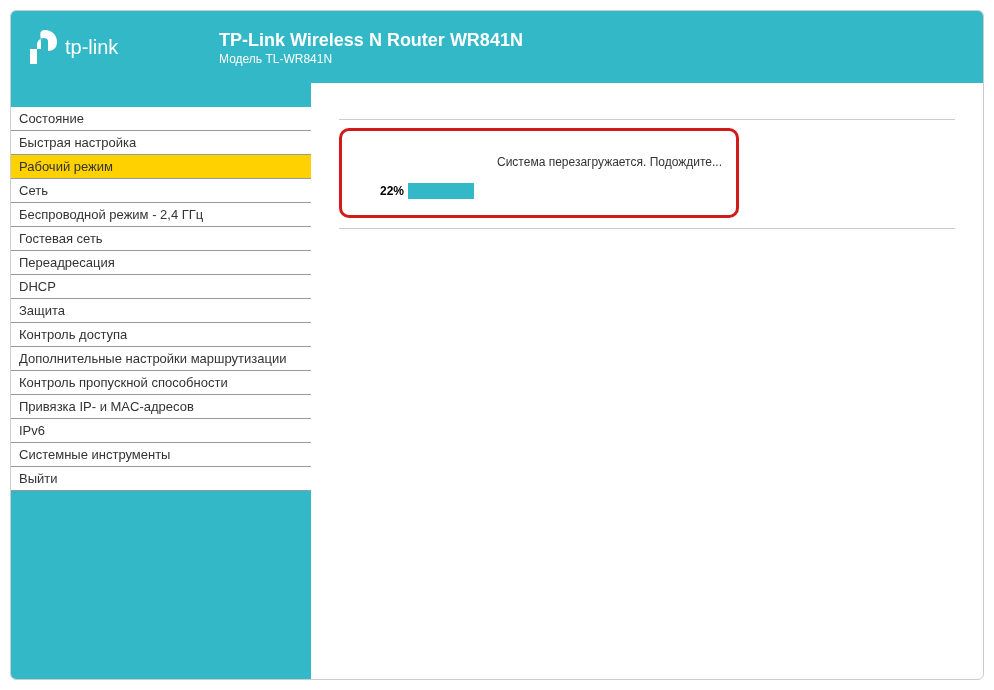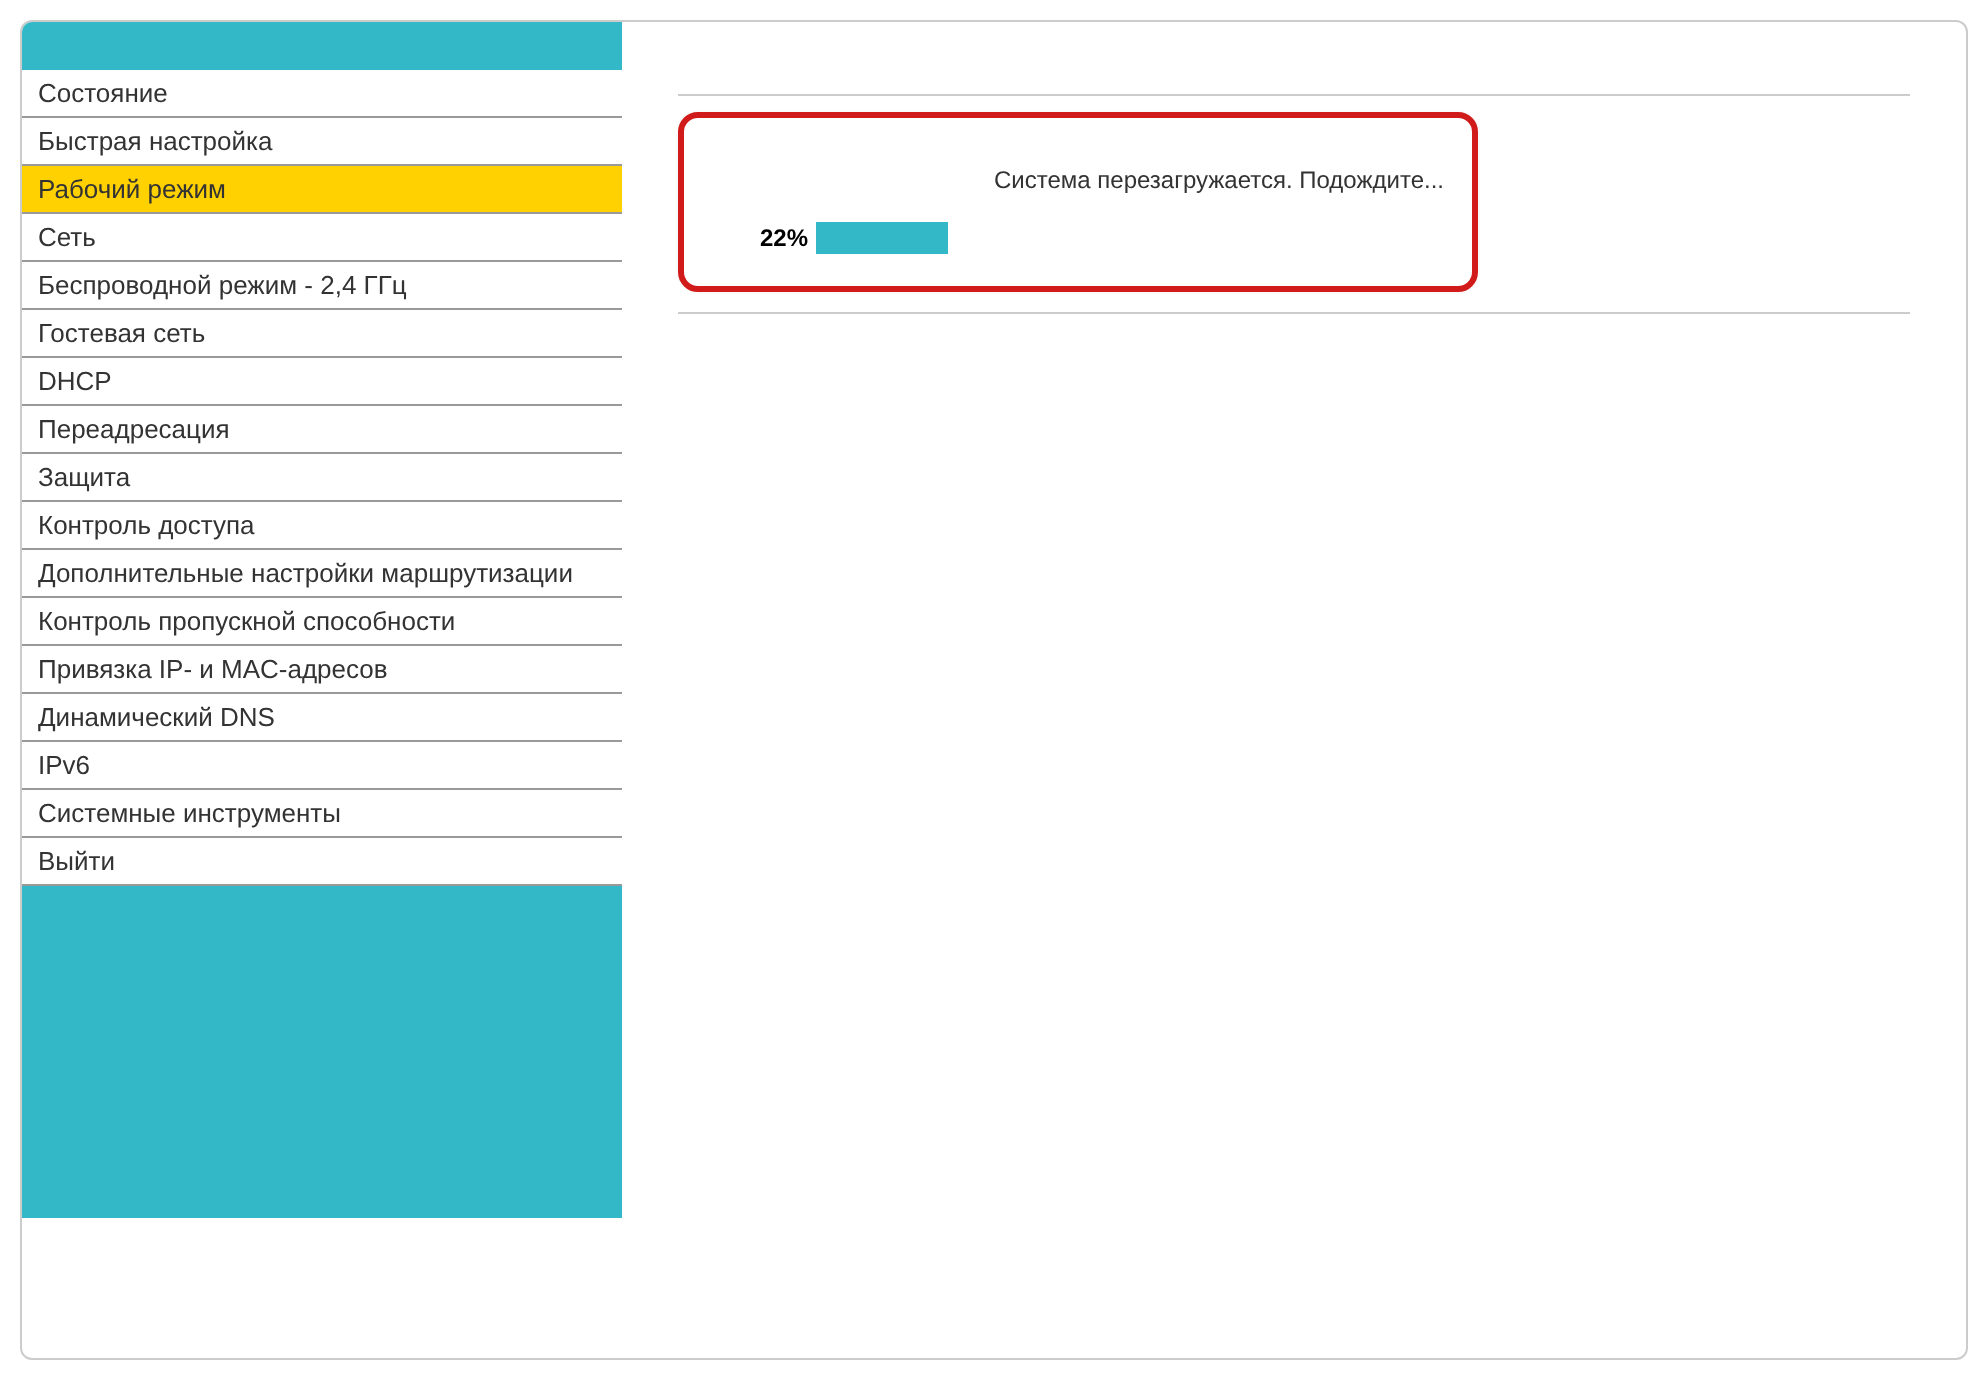--- a/index.html
+++ b/index.html
@@ -111,38 +111,51 @@
     position: absolute;
     left: 0; top: 0; bottom: 0;
     background: #32b8c6;
   }
   .hr2 { border: none; border-top: 1px solid #ccc; margin-top: 10px; }
 </style>
 </head>
 <body>
 
 <div class="frame">
+  <div class="header">
+    <div class="logo">
+      <span>
+        <svg width="30" height="36" viewBox="0 0 30 36">
+          <path d="M16 1 C23 1 28 6 28 13 C28 19 24 22 19 22 L19 12 C19 10 17 9 15 9 C11 9 8 12 8 16 L8 35 L1 35 L1 20 L12 20 L12 15 C12 7 9 1 16 1 Z" fill="#ffffff"></path>
+        </svg>
+      </span>
+      <span class="logo-text">tp-link</span>
+    </div>
+    <div class="titleblock">
+      <div class="title">TP-Link Wireless N Router WR841N</div>
+      <div class="subtitle">Модель TL-WR841N</div>
+    </div>
+  </div>
 
   <div class="layout">
     <div class="sidebar">
       <ul class="nav">
         <li><span>Состояние</span></li>
         <li><span>Быстрая настройка</span></li>
         <li class="active"><span>Рабочий режим</span></li>
         <li><span>Сеть</span></li>
         <li><span>Беспроводной режим - 2,4 ГГц</span></li>
         <li><span>Гостевая сеть</span></li>
+        <li><span>Переадресация</span></li>
         <li><span>DHCP</span></li>
-        <li><span>Переадресация</span></li>
         <li><span>Защита</span></li>
         <li><span>Контроль доступа</span></li>
         <li><span>Дополнительные настройки маршрутизации</span></li>
         <li><span>Контроль пропускной способности</span></li>
         <li><span>Привязка IP- и MAC-адресов</span></li>
-        <li><span>Динамический DNS</span></li>
         <li><span>IPv6</span></li>
         <li><span>Системные инструменты</span></li>
         <li><span>Выйти</span></li>
       </ul>
     </div>
 
     <div class="content">
       <hr class="hr">
 
       <div class="highlight-box">

